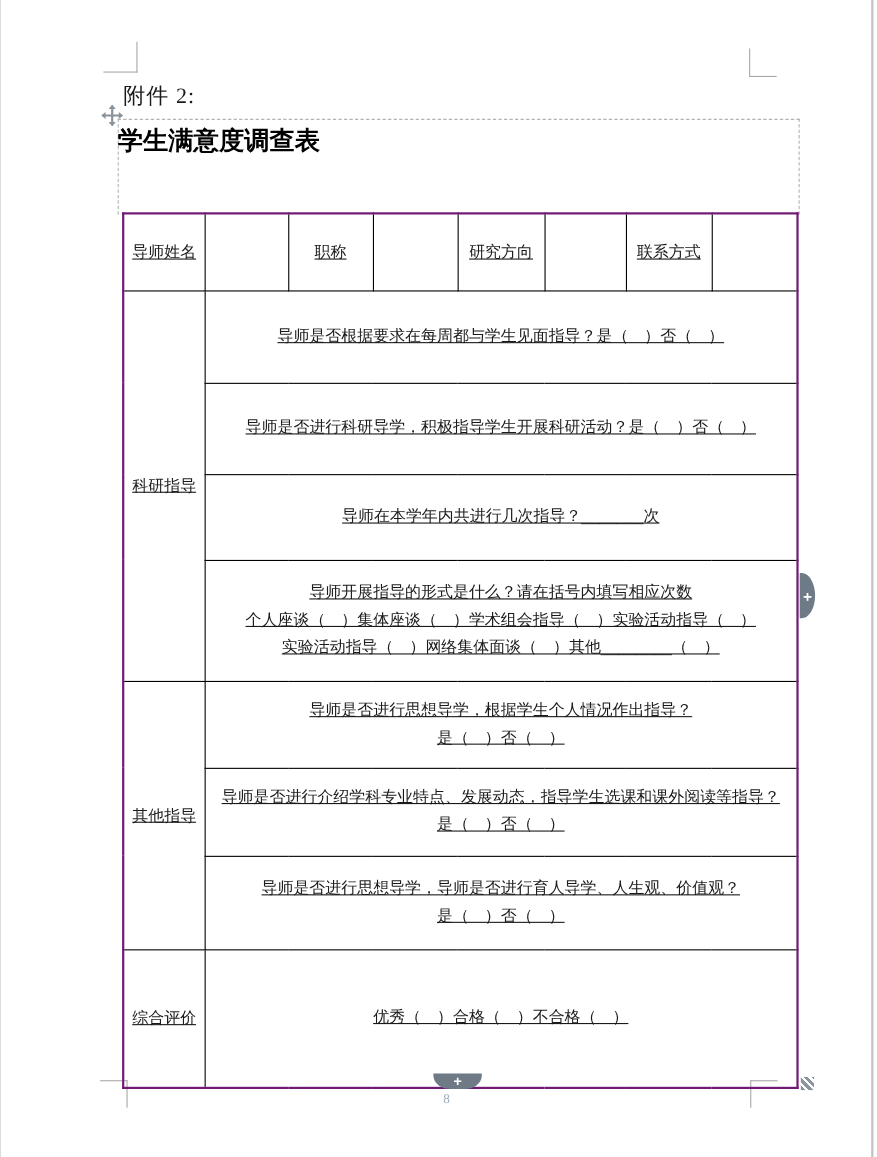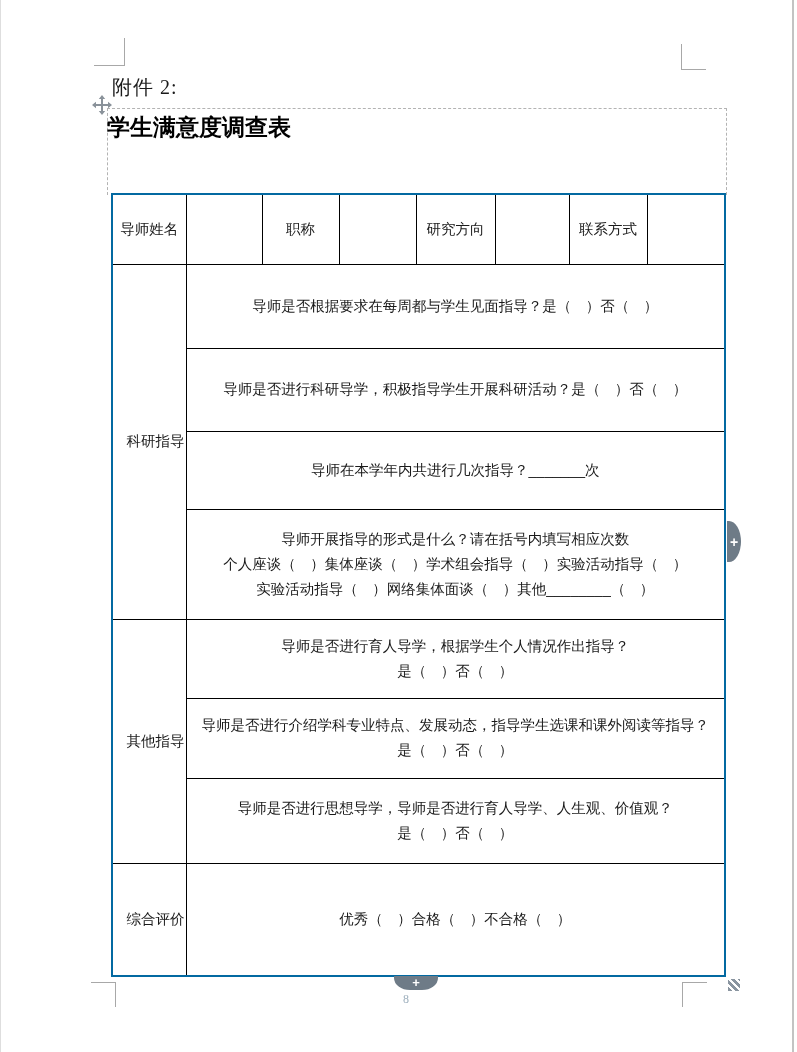--- a/index.html
+++ b/index.html
@@ -33,30 +33,31 @@
   }
   .doc-title {
     position:absolute; left:107px; top:112px; width:590px;
     text-align:left; font-size:23px; font-weight:bold; color:#000;
   }
 
   
   table.form {
     position:absolute; left:111px; top:193px; width:613px;
     border-collapse:collapse; table-layout:fixed;
-    border:2px solid #0369a1;
+    border:2px solid #701a75;
+    text-decoration:underline;
   }
   table.form td {
     border:1px solid #000;
     font-size:14.5px; color:#1a1a1a;
     vertical-align:middle;
     overflow:hidden;
   }
   td.hd  { text-align:center; }
-  td.lab { text-align:right; }
+  td.lab { text-align:center; }
   td.ct  { padding:0 7px;text-align:center; }
   .line  { line-height:25px; white-space:nowrap; }
 
   
   .crop { position:absolute; }
   .crop-tl { left:94px;  top:38px;  width:30px; height:27px; border-right:1px solid #a8a8a8; border-bottom:1px solid #a8a8a8; }
   .crop-tr { left:681px; top:44px;  width:24px; height:25px; border-left:1px solid #a8a8a8;  border-bottom:1px solid #a8a8a8; }
   .crop-bl { left:91px;  top:982px; width:24px; height:24px; border-right:1px solid #a8a8a8; border-top:1px solid #a8a8a8; }
   .crop-br { left:682px; top:982px; width:24px; height:24px; border-left:1px solid #a8a8a8;  border-top:1px solid #a8a8a8; }
 
@@ -154,38 +155,38 @@
     <td class="ct" colspan="7">
       <div class="line">导师开展指导的形式是什么？请在括号内填写相应次数</div>
       <div class="line">个人座谈（　）集体座谈（　）学术组会指导（　）实验活动指导（　）</div>
       <div class="line">实验活动指导（　）网络集体面谈（　）其他________（　）</div>
     </td>
   </tr>
 
   <tr style="height:79px">
     <td class="lab" rowspan="3">其他指导</td>
     <td class="ct" colspan="7">
-      <div class="line">导师是否进行育人导学，根据学生个人情况作出指导？</div>
+      <div class="line">导师是否进行思想导学，根据学生个人情况作出指导？</div>
       <div class="line">是（　）否（　）</div>
     </td>
   </tr>
   <tr style="height:80px">
     <td class="ct" colspan="7">
       <div class="line">导师是否进行介绍学科专业特点、发展动态，指导学生选课和课外阅读等指导？</div>
       <div class="line">是（　）否（　）</div>
     </td>
   </tr>
   <tr style="height:85px">
     <td class="ct" colspan="7">
       <div class="line">导师是否进行思想导学，导师是否进行育人导学、人生观、价值观？</div>
       <div class="line">是（　）否（　）</div>
     </td>
   </tr>
 
-  <tr style="height:113px">
+  <tr style="height:126px">
     <td class="lab">综合评价</td>
     <td class="ct" colspan="7">
       <div class="line">优秀（　）合格（　）不合格（　）</div>
     </td>
   </tr>
 </tbody>
   </table>
 
 <div class="insert-col-tab">
   <span>+</span>

